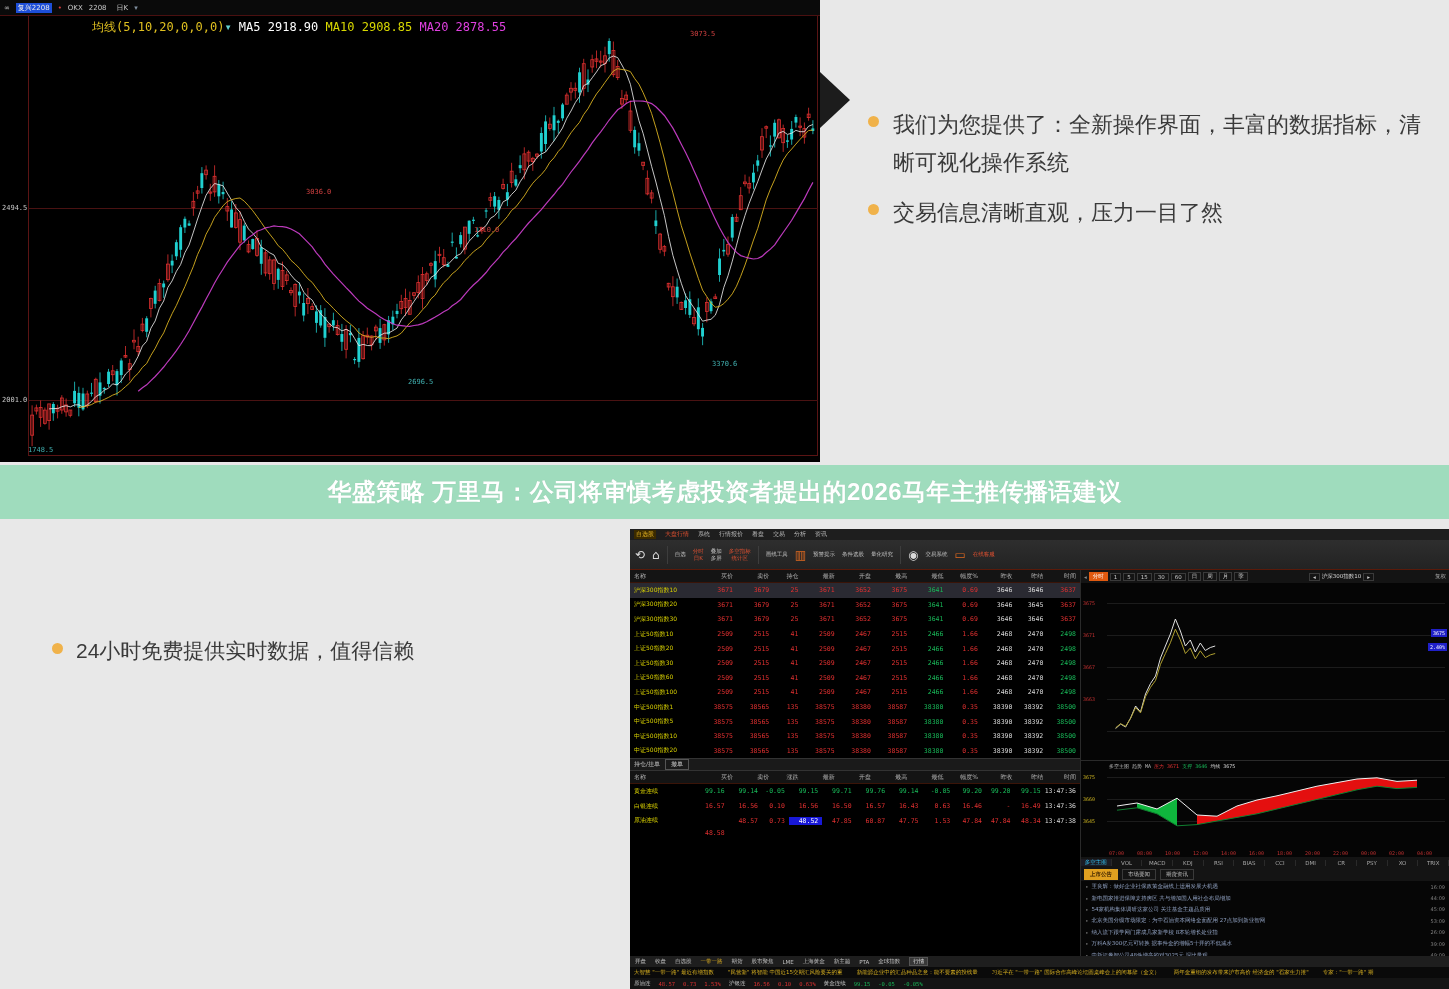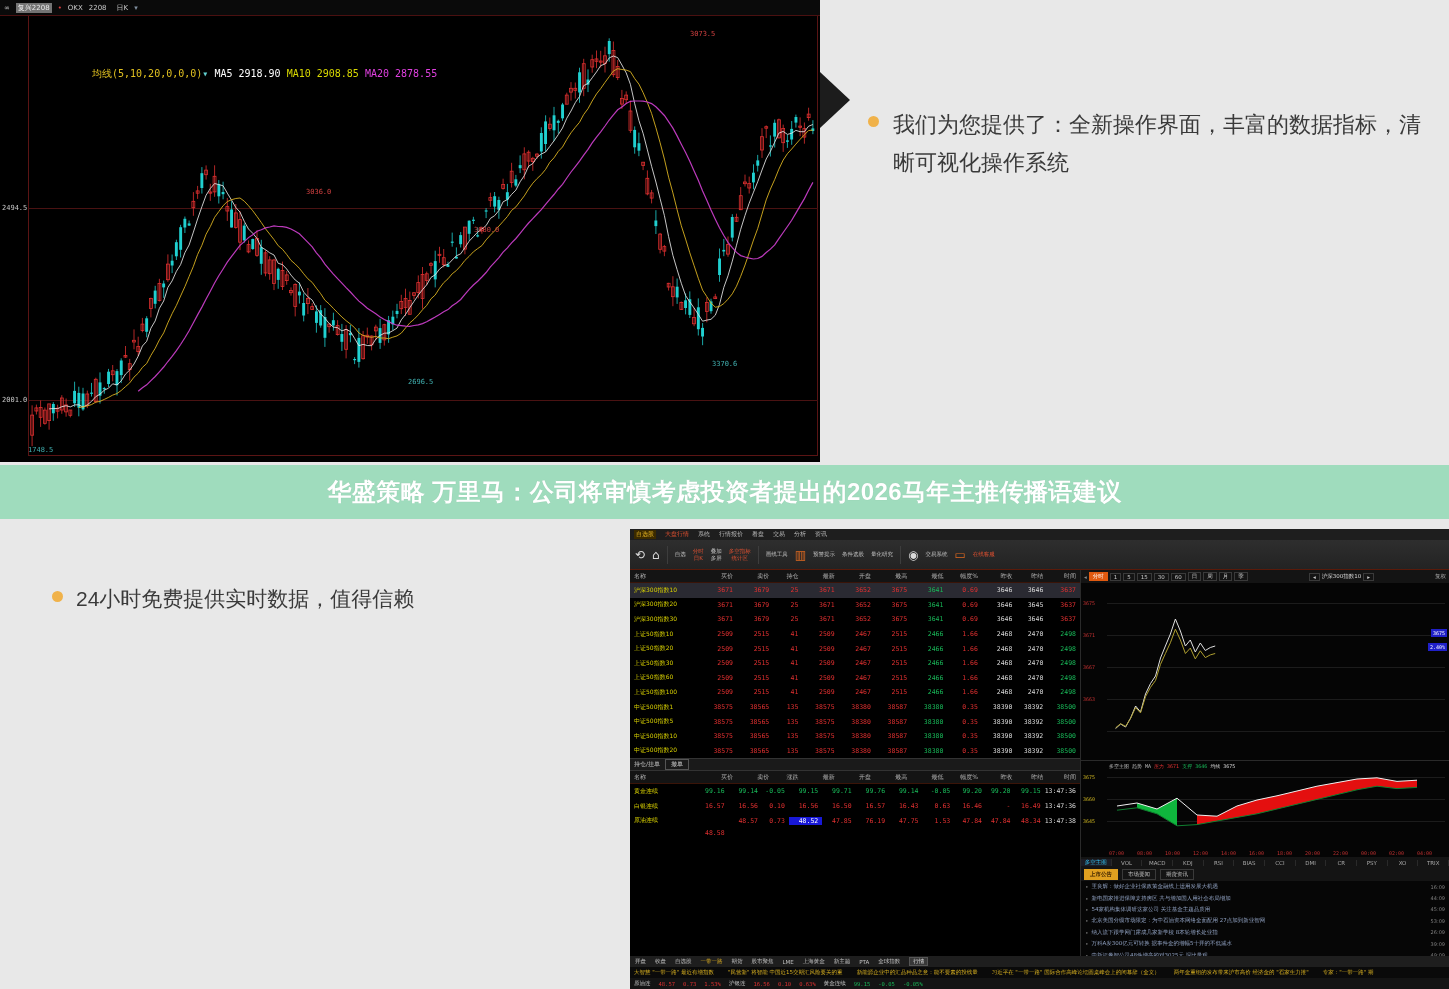--- a/index.html
+++ b/index.html
@@ -17,30 +17,29 @@
   .kchart {
     position:absolute; left:0; top:0; width:820px; height:462px;
     background:#000; overflow:hidden;
   }
   .k-titlebar {
     position:absolute; left:0; top:0; width:100%; height:16px;
     background:#0a0a0a; border-bottom:1px solid #4a1010;
     display:flex; align-items:center; gap:6px; padding-left:4px;
     font-size:7px; color:#c8c8c8; font-family:"DejaVu Sans",sans-serif;
   }
-  .k-titlebar .tb-code { color:#e8e8e8; background:#737373; padding:0 2px; }
+  .k-titlebar .tb-code { color:#e8e8e8; background:#1d4ed8; padding:0 2px; }
   .k-titlebar .tb-dot { color:#e04040; }
   .k-titlebar .tb-chev { color:#8090a0; }
   .k-frame { position:absolute; left:28px; top:16px; width:790px; height:440px; border:1px solid #5a1414; border-top:none; }
 
   .k-malabel {
-    position:absolute; left:92px; top:19px; font-size:10px;
+    position:absolute; left:92px; top:19px; font-size:12px;
     font-family:"DejaVu Sans Mono",monospace; white-space:nowrap;
     letter-spacing:0px;
-    margin-top:48px;
   }
   .k-malabel .m-name { color:#e0c020; }
   .k-malabel .m-chev { color:#60d0d0; }
   .k-malabel .m5 { color:#ffffff; }
   .k-malabel .m10 { color:#d8d800; }
   .k-malabel .m20 { color:#e040e0; }
 
   .k-axis-label {
     position:absolute; left:2px; font-size:7px; color:#c8c8c8;
     font-family:"DejaVu Sans Mono",monospace;
@@ -87,21 +86,21 @@
   }
   .banner-text {
     color:#ffffff; font-size:24px; font-weight:bold; letter-spacing:0.4px;
     text-shadow:0 0 1px rgba(0,0,0,.12);
   }
 
   
   .bottom-section { position:absolute; left:0; top:519px; width:1449px; height:470px; background:#e8e8e8; }
   .copy-bottom { position:absolute; left:52px; top:62px; width:560px; }
   .copy-head-b { color:#3d8ff5; font-size:35px; font-weight:bold; letter-spacing:2px; white-space:nowrap; }
-  .bullets-b { }
+  .bullets-b { margin-top:52px; }
   .bullet-row-b { display:flex; align-items:flex-start; margin-bottom:14px; }
   .bullet-dot-b {
     width:11px; height:11px; border-radius:50%; background:#f0b24a;
     flex:0 0 11px; margin-top:10px; margin-right:13px;
   }
   .bullet-text-b { color:#3a3a3a; font-size:21px; line-height:1.72; font-weight:500; }
 
   
   .terminal {
     position:absolute; left:630px; top:10px; width:819px; height:460px;
@@ -600,33 +599,37 @@
           <line x1="812.9" y1="120.2" x2="812.9" y2="134.2" stroke="#20d0d0" stroke-width="0.8"></line>
           <rect x="811.4" y="128.4" width="2.9" height="2.6" fill="#20d0d0"></rect>
         </g>
       <polyline id="ma5line" fill="none" stroke="#e8e8e8" stroke-width="1" opacity="0.85" points="49.1,408.9 53.3,408.5 57.6,408.6 61.8,406.7 66.1,405.7 70.3,406.9 74.6,404.9 78.8,404.8 83.0,407.0 87.3,404.9 91.5,401.4 95.8,396.6 100.0,394.2 104.3,390.2 108.5,388.2 112.7,383.8 117.0,385.0 121.2,380.9 125.5,374.1 129.7,370.1 134.0,364.0 138.2,356.2 142.4,346.0 146.7,341.3 150.9,328.2 155.2,320.9 159.4,308.3 163.7,301.0 167.9,287.4 172.1,280.9 176.4,271.3 180.6,264.6 184.9,252.7 189.1,245.0 193.4,232.1 197.6,219.0 201.9,206.7 206.1,195.2 210.3,188.5 214.6,183.5 218.8,184.6 223.1,185.8 227.3,193.1 231.6,200.2 235.8,207.5 240.0,212.1 244.3,221.4 248.5,229.0 252.8,233.3 257.0,238.4 261.3,247.3 265.5,249.7 269.7,252.8 274.0,255.0 278.2,263.3 282.5,264.6 286.7,269.0 291.0,275.1 295.2,280.0 299.4,283.1 303.7,292.1 307.9,296.8 312.2,300.1 316.4,307.8 320.7,313.8 324.9,318.2 329.1,323.4 333.4,327.1 337.6,327.7 341.9,330.9 346.1,329.3 350.4,331.5 354.6,338.4 358.9,345.7 363.1,344.4 367.3,345.5 371.6,345.7 375.8,339.2 380.1,335.4 384.3,333.2 388.6,333.0 392.8,330.7 397.0,328.1 401.3,319.8 405.5,314.5 409.8,307.7 414.0,301.4 418.3,295.1 422.5,289.7 426.7,284.8 431.0,277.4 435.2,274.8 439.5,269.1 443.7,265.8 448.0,264.4 452.2,260.0 456.4,255.8 460.7,253.8 464.9,247.7 469.2,241.1 473.4,236.7 477.7,232.1 481.9,228.9 486.1,225.6 490.4,218.4 494.6,215.7 498.9,210.5 503.1,201.8 507.4,199.6 511.6,194.4 515.9,190.1 520.1,181.8 524.3,175.7 528.6,166.2 532.8,163.6 537.1,157.3 541.3,154.0 545.6,152.0 549.8,146.4 554.0,140.8 558.3,134.6 562.5,128.0 566.8,118.2 571.0,111.0 575.3,102.6 579.5,96.5 583.7,85.6 588.0,83.5 592.2,77.8 596.5,71.9 600.7,65.6 605.0,64.0 609.2,57.9 613.4,56.0 617.7,57.6 621.9,65.0 626.2,72.9 630.4,84.3 634.7,103.7 638.9,120.5 643.1,133.3 647.4,149.9 651.6,166.3 655.9,182.0 660.1,198.7 664.4,215.6 668.6,236.6 672.9,255.4 677.1,269.6 681.3,283.3 685.6,295.6 689.8,301.9 694.1,308.0 698.3,314.4 702.6,321.2 706.8,320.1 711.0,319.3 715.3,315.2 719.5,304.4 723.8,287.4 728.0,275.8 732.3,261.1 736.5,245.2 740.7,229.3 745.0,215.4 749.2,203.2 753.5,192.2 757.7,181.8 762.0,170.0 766.2,159.0 770.4,151.4 774.7,142.2 778.9,133.1 783.2,131.4 787.4,134.4 791.7,133.2 795.9,130.4 800.1,131.7 804.4,131.7 808.6,126.2 812.9,124.5"></polyline>
       <polyline id="ma10line" fill="none" stroke="#d8b020" stroke-width="1" opacity="0.9" points="78.8,407.5 83.0,407.0 87.3,405.8 91.5,404.6 95.8,402.1 100.0,401.4 104.3,399.4 108.5,397.4 112.7,395.1 117.0,393.5 121.2,390.5 125.5,386.6 129.7,382.9 134.0,377.1 138.2,373.2 142.4,367.4 146.7,363.5 150.9,355.4 155.2,348.3 159.4,339.9 163.7,332.9 167.9,322.8 172.1,313.7 176.4,305.4 180.6,296.0 184.9,286.6 189.1,276.5 193.4,266.3 197.6,254.5 201.9,245.3 206.1,234.2 210.3,226.6 214.6,217.3 218.8,211.6 223.1,205.7 227.3,201.6 231.6,199.7 235.8,198.5 240.0,198.0 244.3,201.2 248.5,205.7 252.8,210.8 257.0,216.5 261.3,222.5 265.5,228.8 269.7,234.1 274.0,239.6 278.2,245.7 282.5,249.3 286.7,254.5 291.0,260.4 295.2,264.0 299.4,268.3 303.7,273.8 307.9,278.8 312.2,282.4 316.4,288.2 320.7,293.7 324.9,300.2 329.1,303.9 333.4,308.4 337.6,312.7 341.9,317.0 346.1,320.7 350.4,324.0 354.6,327.7 358.9,333.0 363.1,335.4 367.3,336.5 371.6,337.3 375.8,336.4 380.1,338.0 384.3,338.0 388.6,338.7 392.8,337.2 397.0,335.9 401.3,333.1 405.5,328.0 409.8,322.9 414.0,319.3 418.3,314.9 422.5,309.8 426.7,305.4 431.0,298.8 435.2,295.0 439.5,288.3 443.7,282.7 448.0,278.8 452.2,273.8 456.4,270.5 460.7,265.8 464.9,260.4 469.2,256.3 473.4,251.8 477.7,248.6 481.9,245.6 486.1,239.9 490.4,235.1 494.6,230.9 498.9,226.1 503.1,221.4 507.4,216.5 511.6,210.4 515.9,206.9 520.1,201.4 524.3,195.9 528.6,189.0 532.8,183.2 537.1,178.5 541.3,174.6 545.6,169.4 549.8,162.3 554.0,157.8 558.3,151.4 562.5,147.0 566.8,139.4 571.0,132.8 575.3,127.3 579.5,122.3 583.7,114.5 588.0,108.7 592.2,101.0 596.5,93.9 600.7,88.6 605.0,82.4 609.2,76.7 613.4,71.0 617.7,68.7 621.9,69.5 626.2,70.1 630.4,71.6 634.7,78.6 638.9,84.1 643.1,92.6 647.4,102.6 651.6,113.5 655.9,127.7 660.1,142.7 664.4,159.1 668.6,177.2 672.9,192.9 677.1,209.7 681.3,225.7 685.6,239.1 689.8,252.8 694.1,265.7 698.3,278.3 702.6,290.2 706.8,296.6 711.0,303.0 715.3,307.2 719.5,306.5 723.8,303.6 728.0,299.2 732.3,293.8 736.5,286.2 740.7,276.3 745.0,265.0 749.2,252.8 753.5,240.0 757.7,228.6 762.0,214.1 766.2,199.9 770.4,189.1 774.7,179.5 778.9,169.1 783.2,160.0 787.4,153.7 791.7,149.0 795.9,144.1 800.1,139.3 804.4,134.8 808.6,130.5 812.9,130.1"></polyline>
       <polyline id="ma20line" fill="none" stroke="#d040d0" stroke-width="1.2" opacity="0.9" points="138.2,391.2 142.4,387.7 146.7,384.8 150.9,380.6 155.2,376.5 159.4,371.9 163.7,367.0 167.9,361.5 172.1,356.4 176.4,350.7 180.6,344.5 184.9,337.7 189.1,330.7 193.4,322.7 197.6,314.9 201.9,307.1 206.1,299.0 210.3,291.2 214.6,283.0 218.8,275.8 223.1,269.0 227.3,262.1 231.6,256.4 235.8,250.9 240.0,245.4 244.3,241.6 248.5,237.6 252.8,234.8 257.0,231.2 261.3,229.8 265.5,227.9 269.7,227.0 274.0,225.9 278.2,226.5 282.5,226.7 286.7,227.4 291.0,229.0 295.2,231.2 299.4,233.8 303.7,238.2 307.9,242.4 312.2,246.9 316.4,252.8 320.7,257.9 324.9,264.2 329.1,269.1 333.4,274.1 337.6,278.7 341.9,283.1 346.1,287.6 350.4,292.0 354.6,296.6 358.9,301.1 363.1,304.5 367.3,308.2 371.6,311.0 375.8,313.8 380.1,317.0 384.3,319.5 388.6,321.6 392.8,323.7 397.0,325.2 401.3,325.6 405.5,326.2 409.8,326.3 414.0,325.5 418.3,324.9 422.5,323.6 426.7,321.7 431.0,319.4 435.2,317.1 439.5,314.4 443.7,311.8 448.0,309.6 452.2,305.7 456.4,303.0 460.7,299.5 464.9,294.4 469.2,289.4 473.4,285.0 477.7,281.2 481.9,277.0 486.1,272.5 490.4,266.9 494.6,262.4 498.9,257.6 503.1,252.2 507.4,247.8 511.6,242.8 515.9,238.5 520.1,233.4 524.3,228.1 528.6,223.0 532.8,218.6 537.1,214.0 541.3,209.7 545.6,204.4 549.8,199.4 554.0,194.5 558.3,189.0 562.5,184.3 566.8,178.0 571.0,172.0 575.3,166.6 579.5,161.2 583.7,155.2 588.0,149.4 592.2,142.9 596.5,137.1 600.7,131.8 605.0,126.0 609.2,120.0 613.4,114.9 617.7,109.8 621.9,107.0 626.2,103.5 630.4,101.3 634.7,101.0 638.9,101.0 643.1,101.1 647.4,102.0 651.6,103.6 655.9,106.8 660.1,111.0 664.4,115.5 668.6,121.7 672.9,128.1 677.1,135.9 681.3,144.2 685.6,152.6 689.8,161.2 694.1,170.9 698.3,180.3 702.6,191.0 706.8,200.3 711.0,210.0 715.3,219.2 719.5,227.7 723.8,235.5 728.0,242.3 732.3,247.7 736.5,252.4 740.7,255.6 745.0,257.0 749.2,258.2 753.5,259.0 757.7,258.5 762.0,256.4 766.2,252.5 770.4,249.1 774.7,244.9 778.9,238.6 783.2,232.5 787.4,226.5 791.7,220.3 795.9,213.1 800.1,205.9 804.4,198.6 808.6,190.3 812.9,182.4"></polyline>
     </svg>
 
     <div class="k-peak" style="left:690px;top:30px">3073.5</div>
     <div class="k-peak" style="left:306px;top:188px">3036.0</div>
-    <div class="k-peak" style="left:474px;top:226px">3680.0</div>
+    <div class="k-peak" style="left:474px;top:226px">1210.0</div>
     <div class="k-trough" style="left:408px;top:378px">2696.5</div>
     <div class="k-trough" style="left:712px;top:360px">3370.6</div>
     <div class="k-trough" style="left:28px;top:446px">1748.5</div>
   </div>
 
   <div class="arrow-right"></div>
 
   <div class="copy-top">
     <div class="bullets">
       <div class="bullet-row">
         <span class="bullet-dot"></span>
         <span class="bullet-text">我们为您提供了：全新操作界面，丰富的数据指标，清晰可视化操作系统</span>
+      </div>
+      <div class="bullet-row">
+        <span class="bullet-dot"></span>
+        <span class="bullet-text">交易信息清晰直观，压力一目了然</span>
       </div>
     </div>
   </div>
 </div>
 
 <div class="banner">
   <div class="banner-text">华盛策略 万里马：公司将审慎考虑投资者提出的2026马年主推传播语建议</div>
 </div>
 
 <div class="bottom-section">
@@ -911,21 +914,21 @@
             <div class="qt-c c-red" style="width:36px;">16.49</div>
             <div class="qt-c c-white" style="width:38px">13:47:36</div>
           </div>
           <div class="qt-row">
             <div class="qt-c name" style="width:78px">原油连续</div>
             <div class="qt-c c-red" style="width:40px;margin-top:24px;">48.58</div>
             <div class="qt-c c-red" style="width:40px;">48.57</div>
             <div class="qt-c c-red" style="width:32px;">0.73</div>
             <div class="qt-c c-red" style="width:40px;background:#1818d8;color:#fff;">48.52</div>
             <div class="qt-c c-red" style="width:40px;">47.85</div>
-            <div class="qt-c c-red" style="width:40px;">76.19</div>
+            <div class="qt-c c-red" style="width:40px;">60.87</div>
             <div class="qt-c c-red" style="width:40px;">47.75</div>
             <div class="qt-c c-red" style="width:38px;">1.53</div>
             <div class="qt-c c-red" style="width:38px;">47.84</div>
             <div class="qt-c c-red" style="width:34px;">47.84</div>
             <div class="qt-c c-red" style="width:36px;">48.34</div>
             <div class="qt-c c-white" style="width:38px">13:47:38</div>
           </div>
         </div>
     </div>
 

